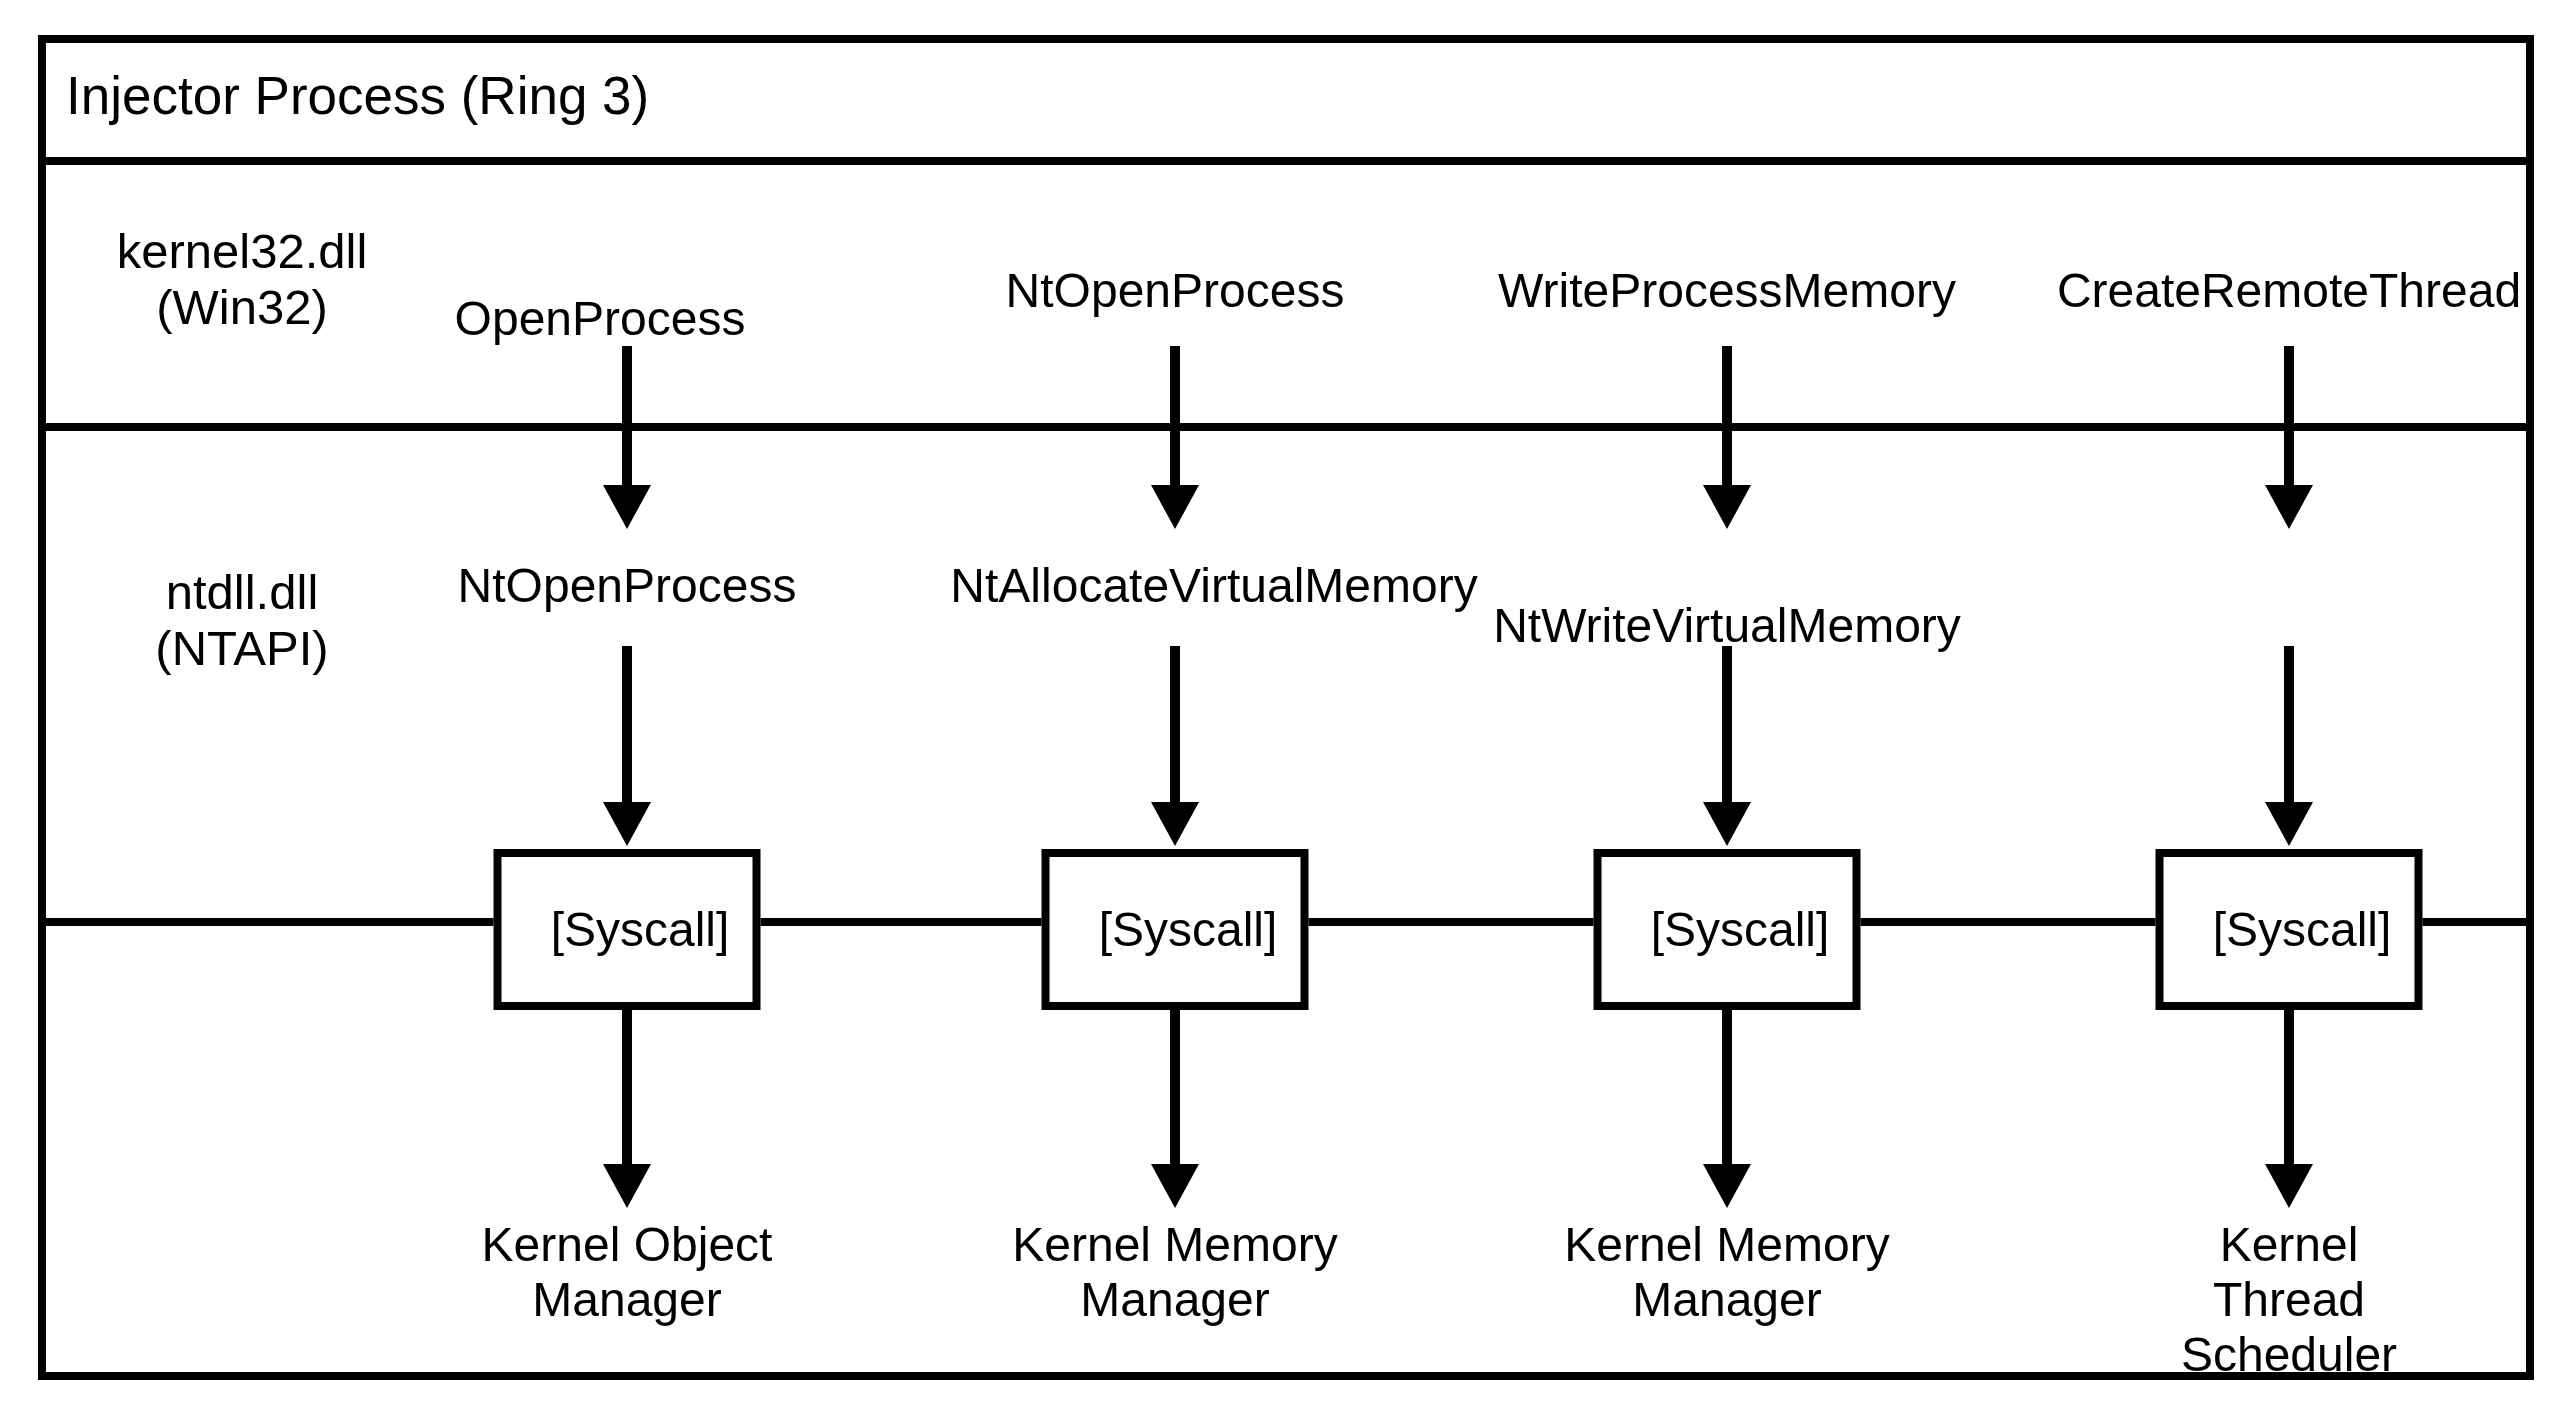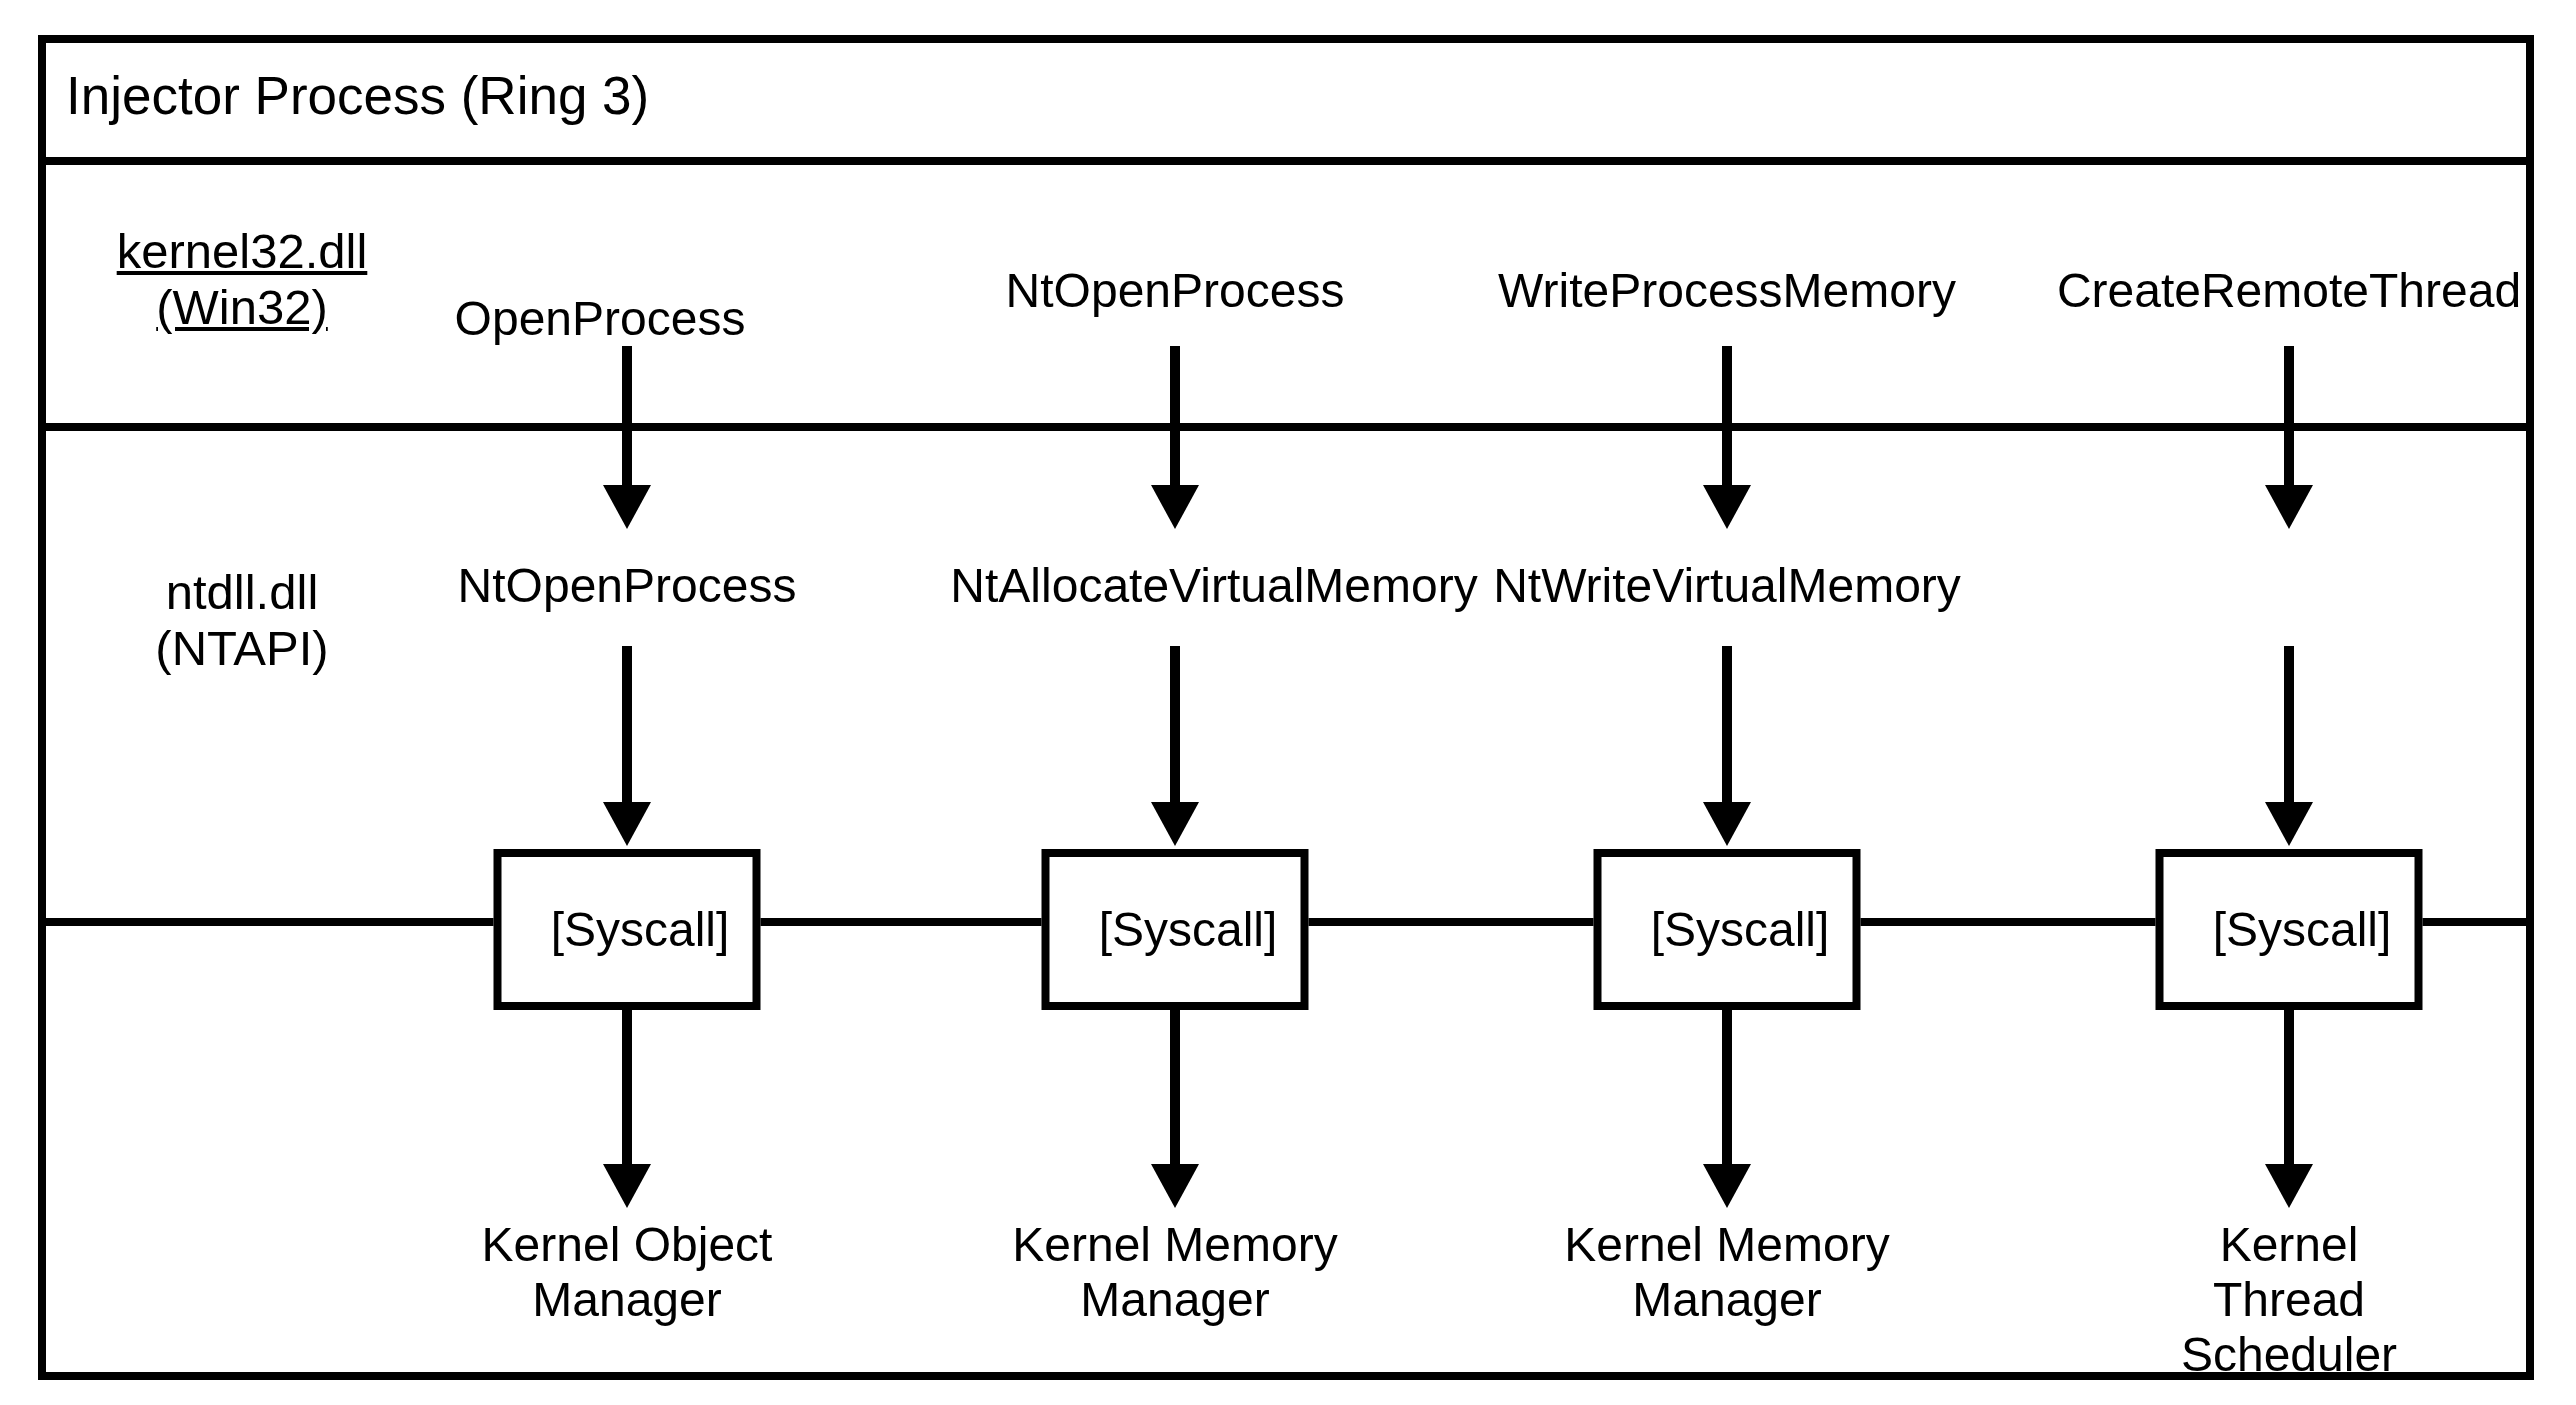--- a/index.html
+++ b/index.html
@@ -43,21 +43,20 @@
     font-size:49px;
   }
   #label-injector{
     left:66px;top:66px;
     text-align:left;
     font-size:53px;
   }
   #label-kernel32{
     left:50px;top:224px;
     width:384px;
-    text-decoration:underline;
   }
   #label-ntdll{
     left:50px;top:565px;
     width:384px;
   }
   #label-ntoskrnl{
     left:50px;top:1169px;
     width:384px;
   }
 
@@ -162,21 +161,21 @@
     <div class="head" style="top:154px;"></div>
   </div>
   <div class="col-text row-kernelobj" style="left:1175px;">Kernel Memory
 Manager</div>
 
   <div class="col-text row-win32" style="left:1727px;">WriteProcessMemory</div>
   <div class="arrow" style="left:1727px;top:346px;">
     <div class="shaft" style="height:146px;"></div>
     <div class="head" style="top:139px;"></div>
   </div>
-  <div class="col-text row-ntapi" style="left:1727px;">NtWriteVirtualMemory</div>
+  <div class="col-text row-ntapi" style="left:1727px;margin-top:40px;">NtWriteVirtualMemory</div>
   <div class="arrow" style="left:1727px;top:646px;">
     <div class="shaft" style="height:163px;"></div>
     <div class="head" style="top:156px;"></div>
   </div>
   <div class="syscall-box" style="left:1727px;top:849px;">[Syscall]</div>
   <div class="arrow" style="left:1727px;top:1010px;">
     <div class="shaft" style="height:161px;"></div>
     <div class="head" style="top:154px;"></div>
   </div>
   <div class="col-text row-kernelobj" style="left:1727px;">Kernel Memory

